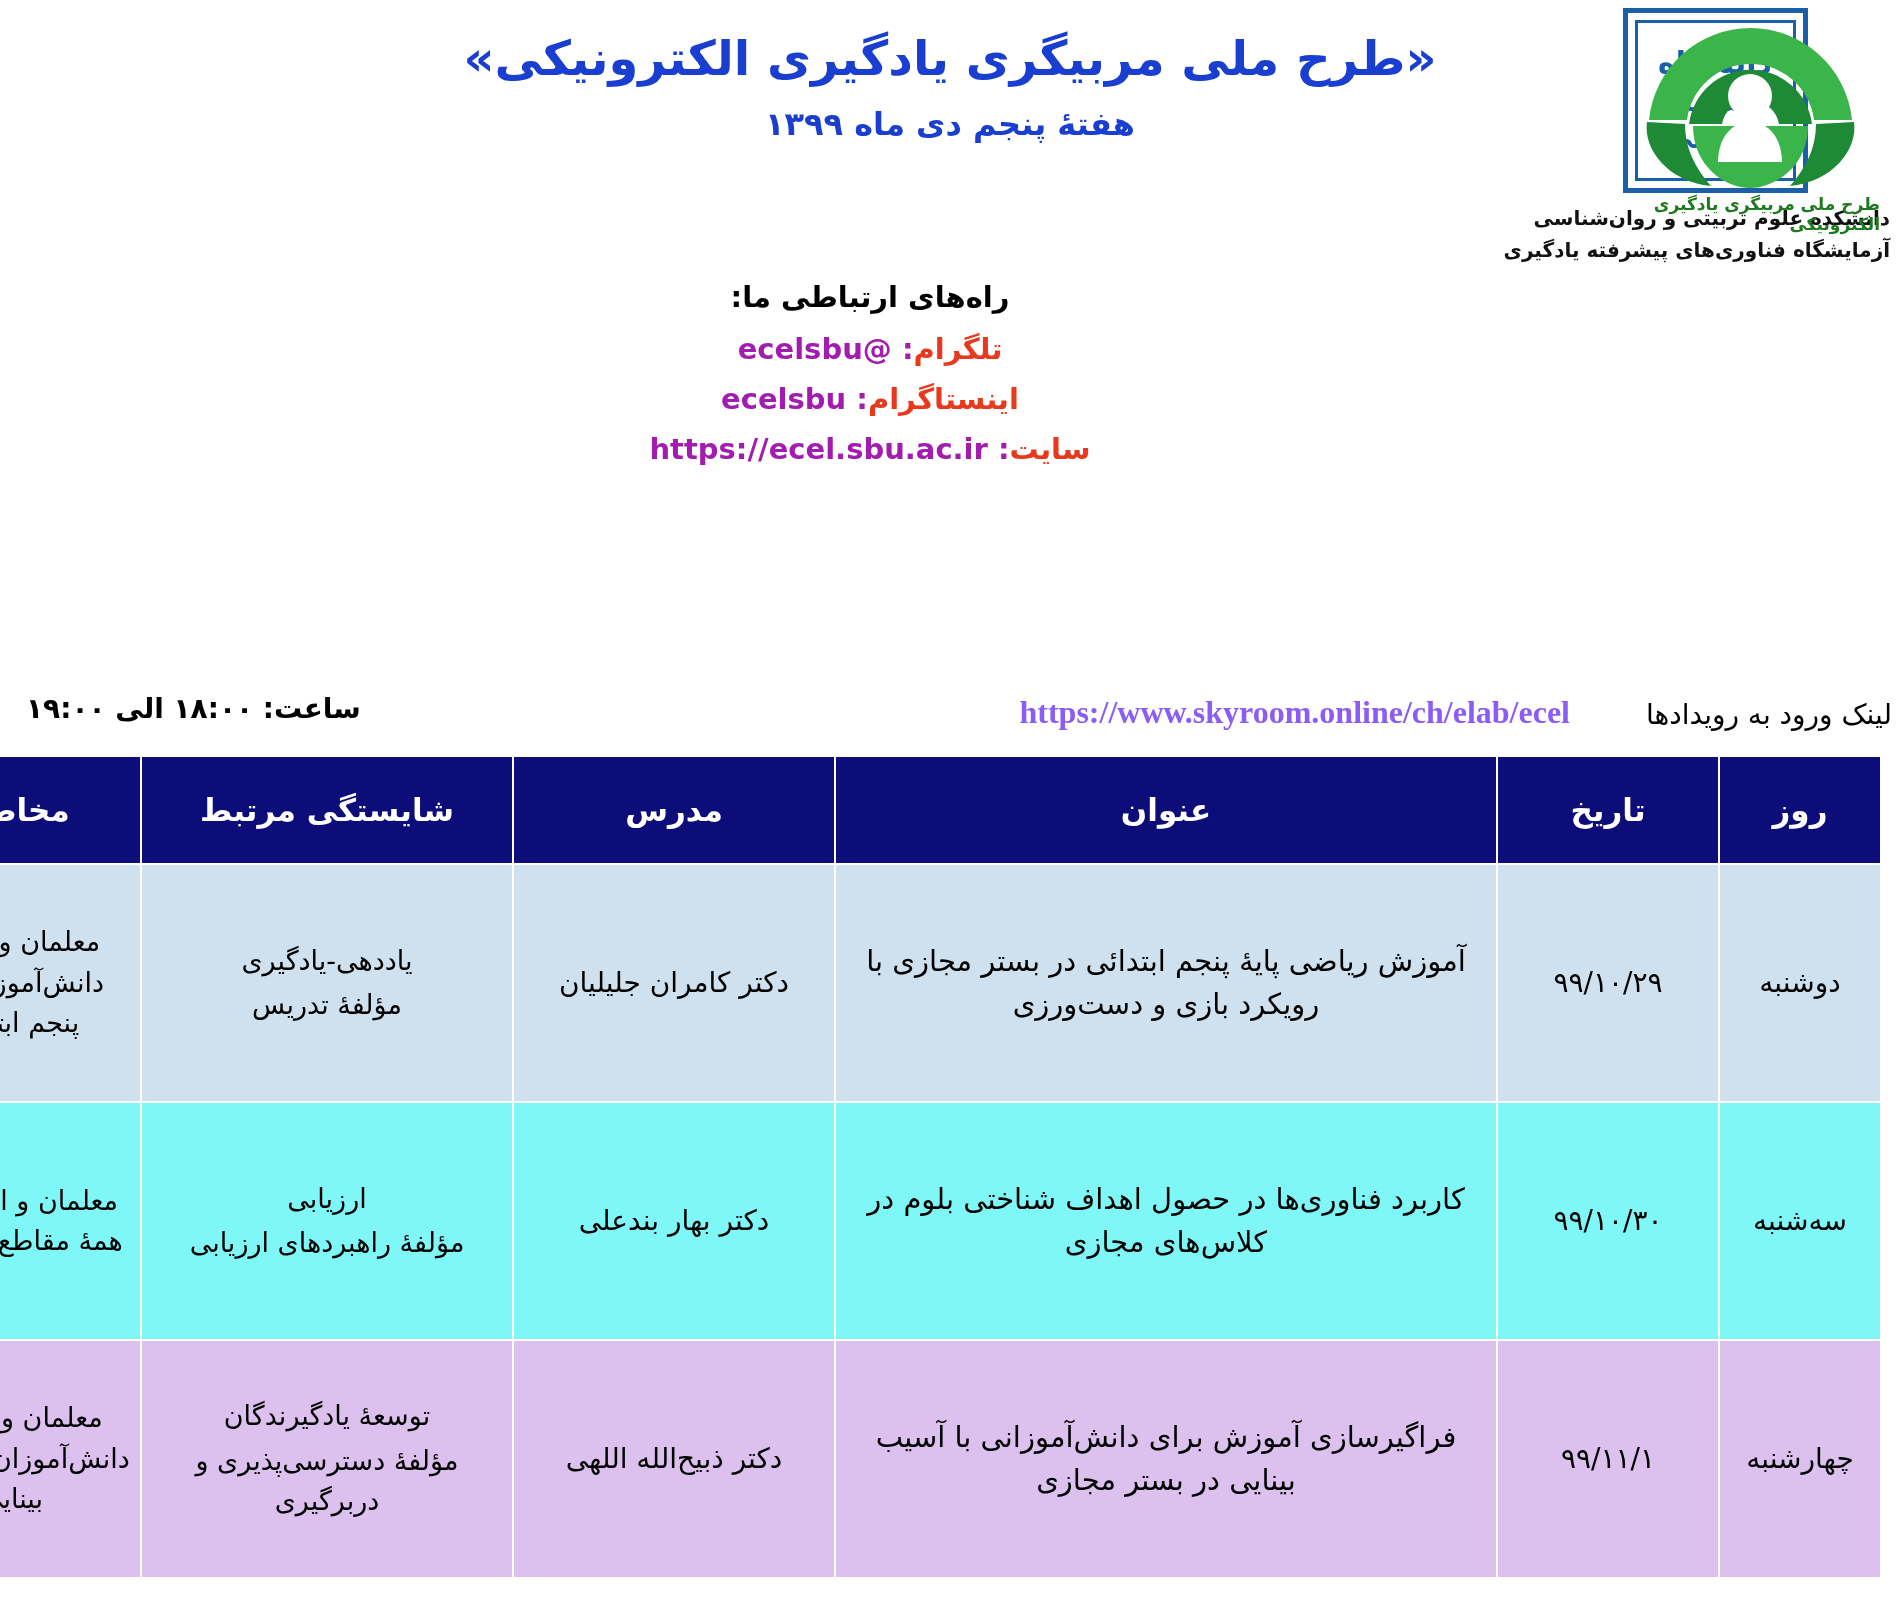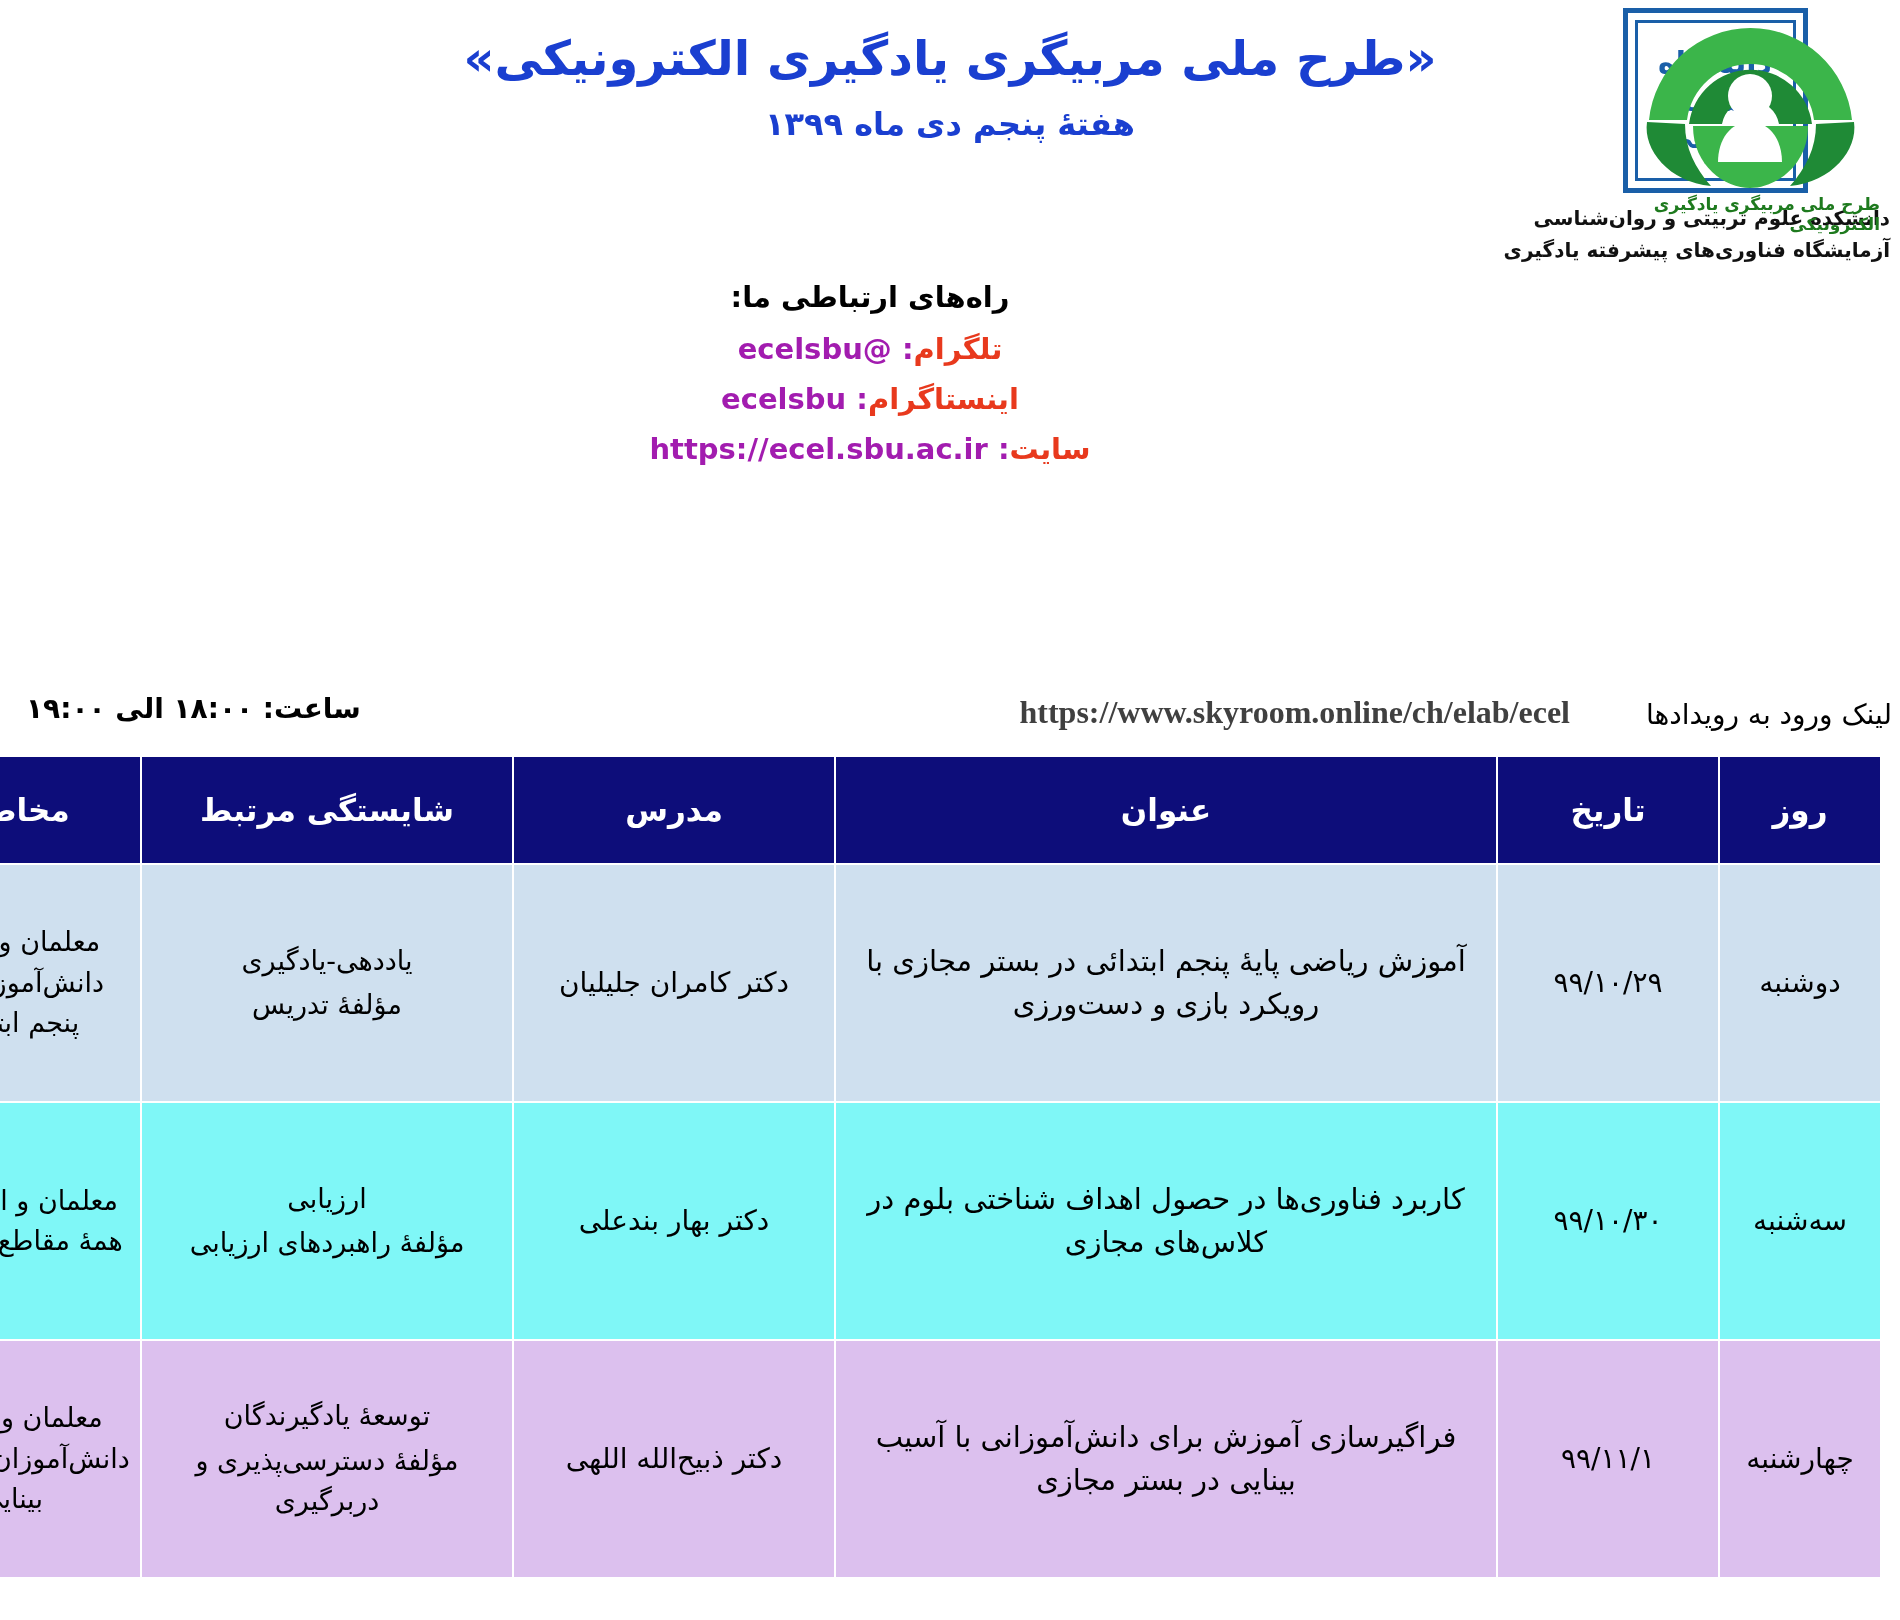--- a/index.html
+++ b/index.html
@@ -151,21 +151,21 @@
     font-size: 28px;
     font-weight: normal;
     color: #000;
   }
   .linkrow-url {
     position: absolute;
     right: 330px;
     top: 4px;
     font-size: 32px;
     font-weight: bold;
-    color: #404040;
+    color: #8b5cf6;
     font-family: "Liberation Serif", "DejaVu Serif", serif;
   }
   .linkrow-time {
     position: absolute;
     left: 26px;
     top: 0px;
     width: 420px;
     font-size: 28px;
     font-weight: bold;
     color: #000;

